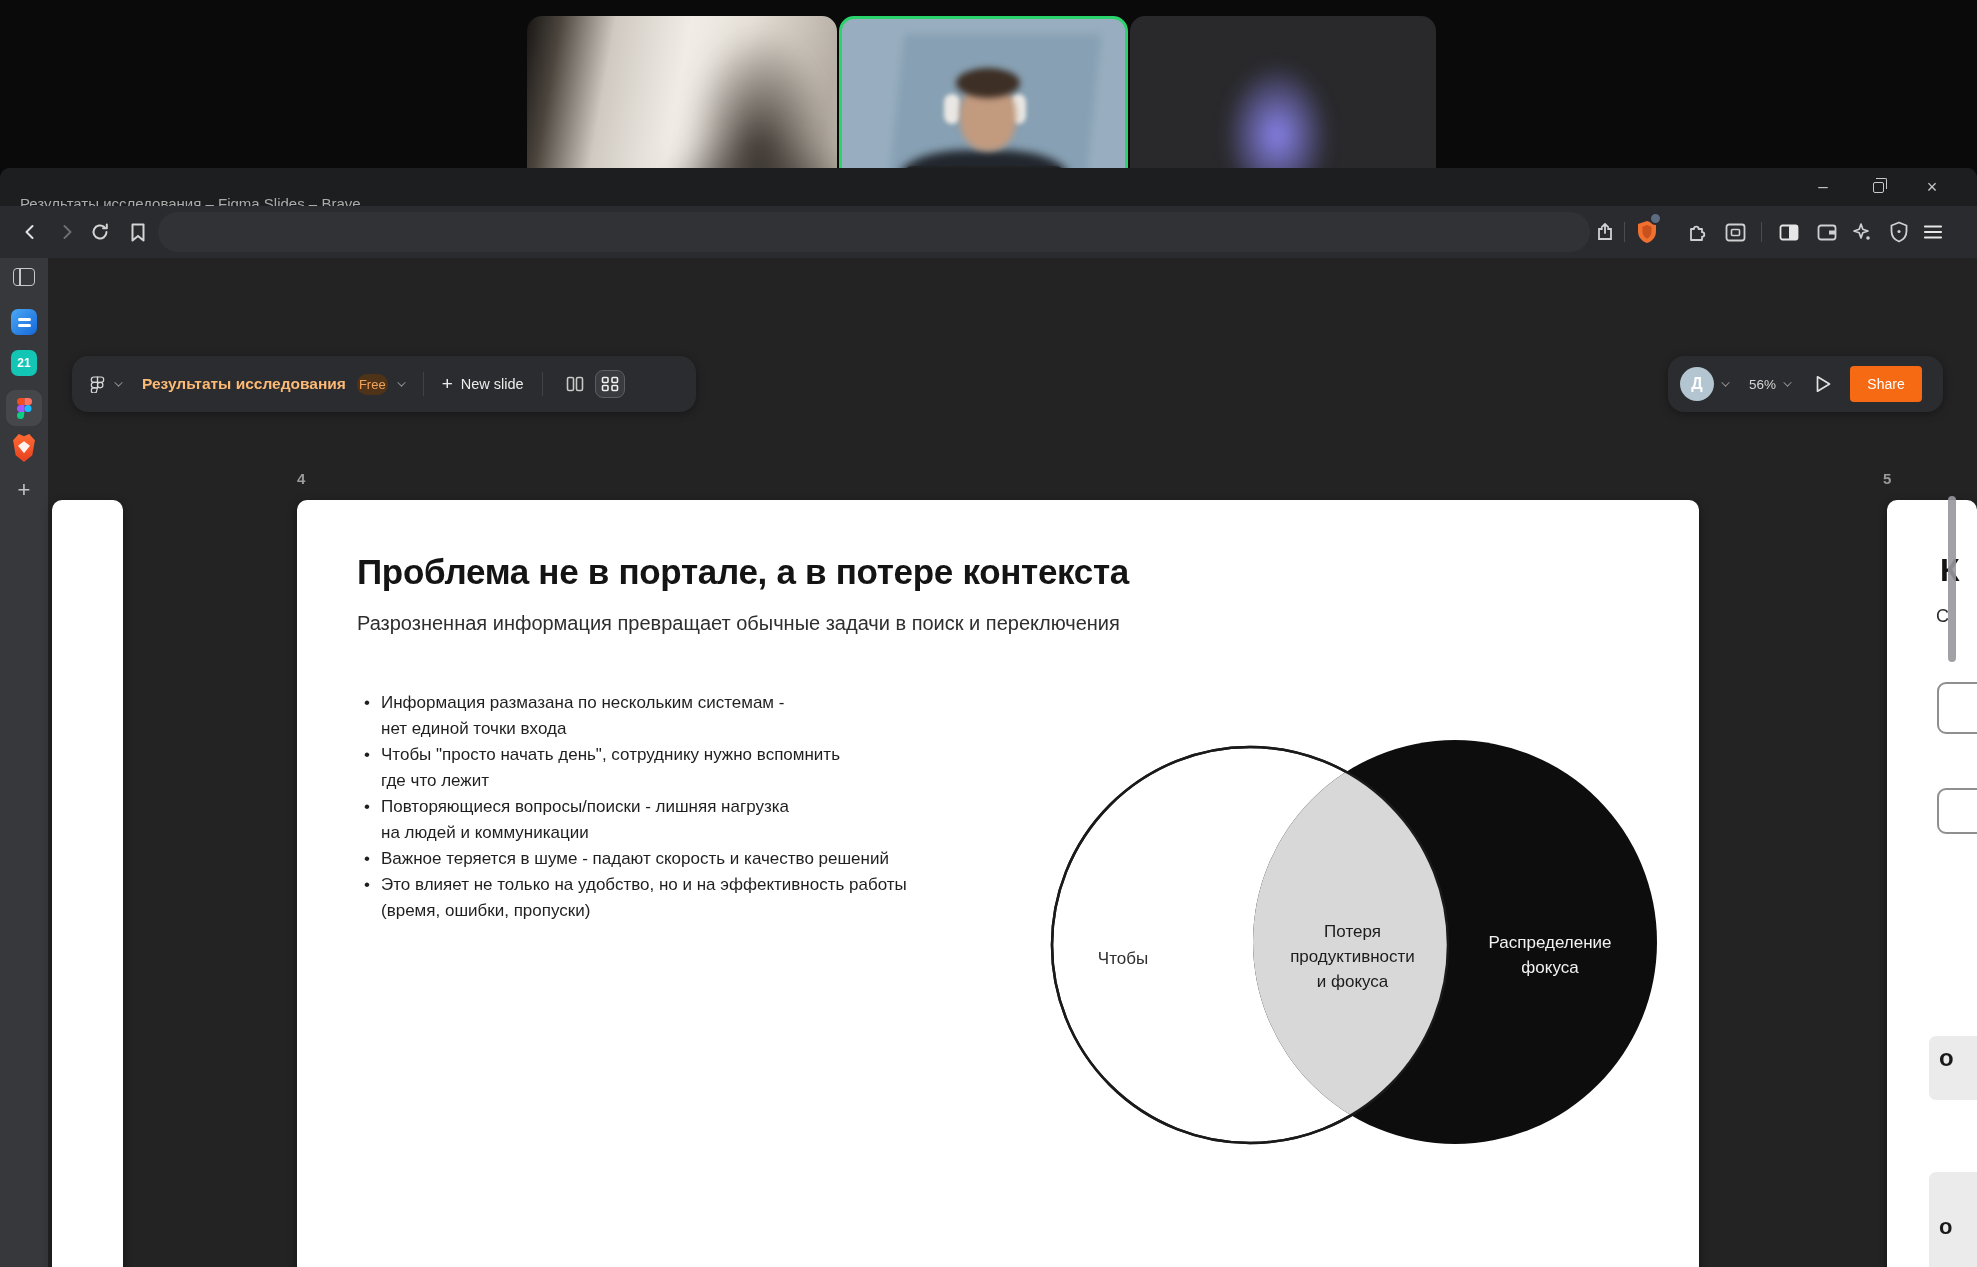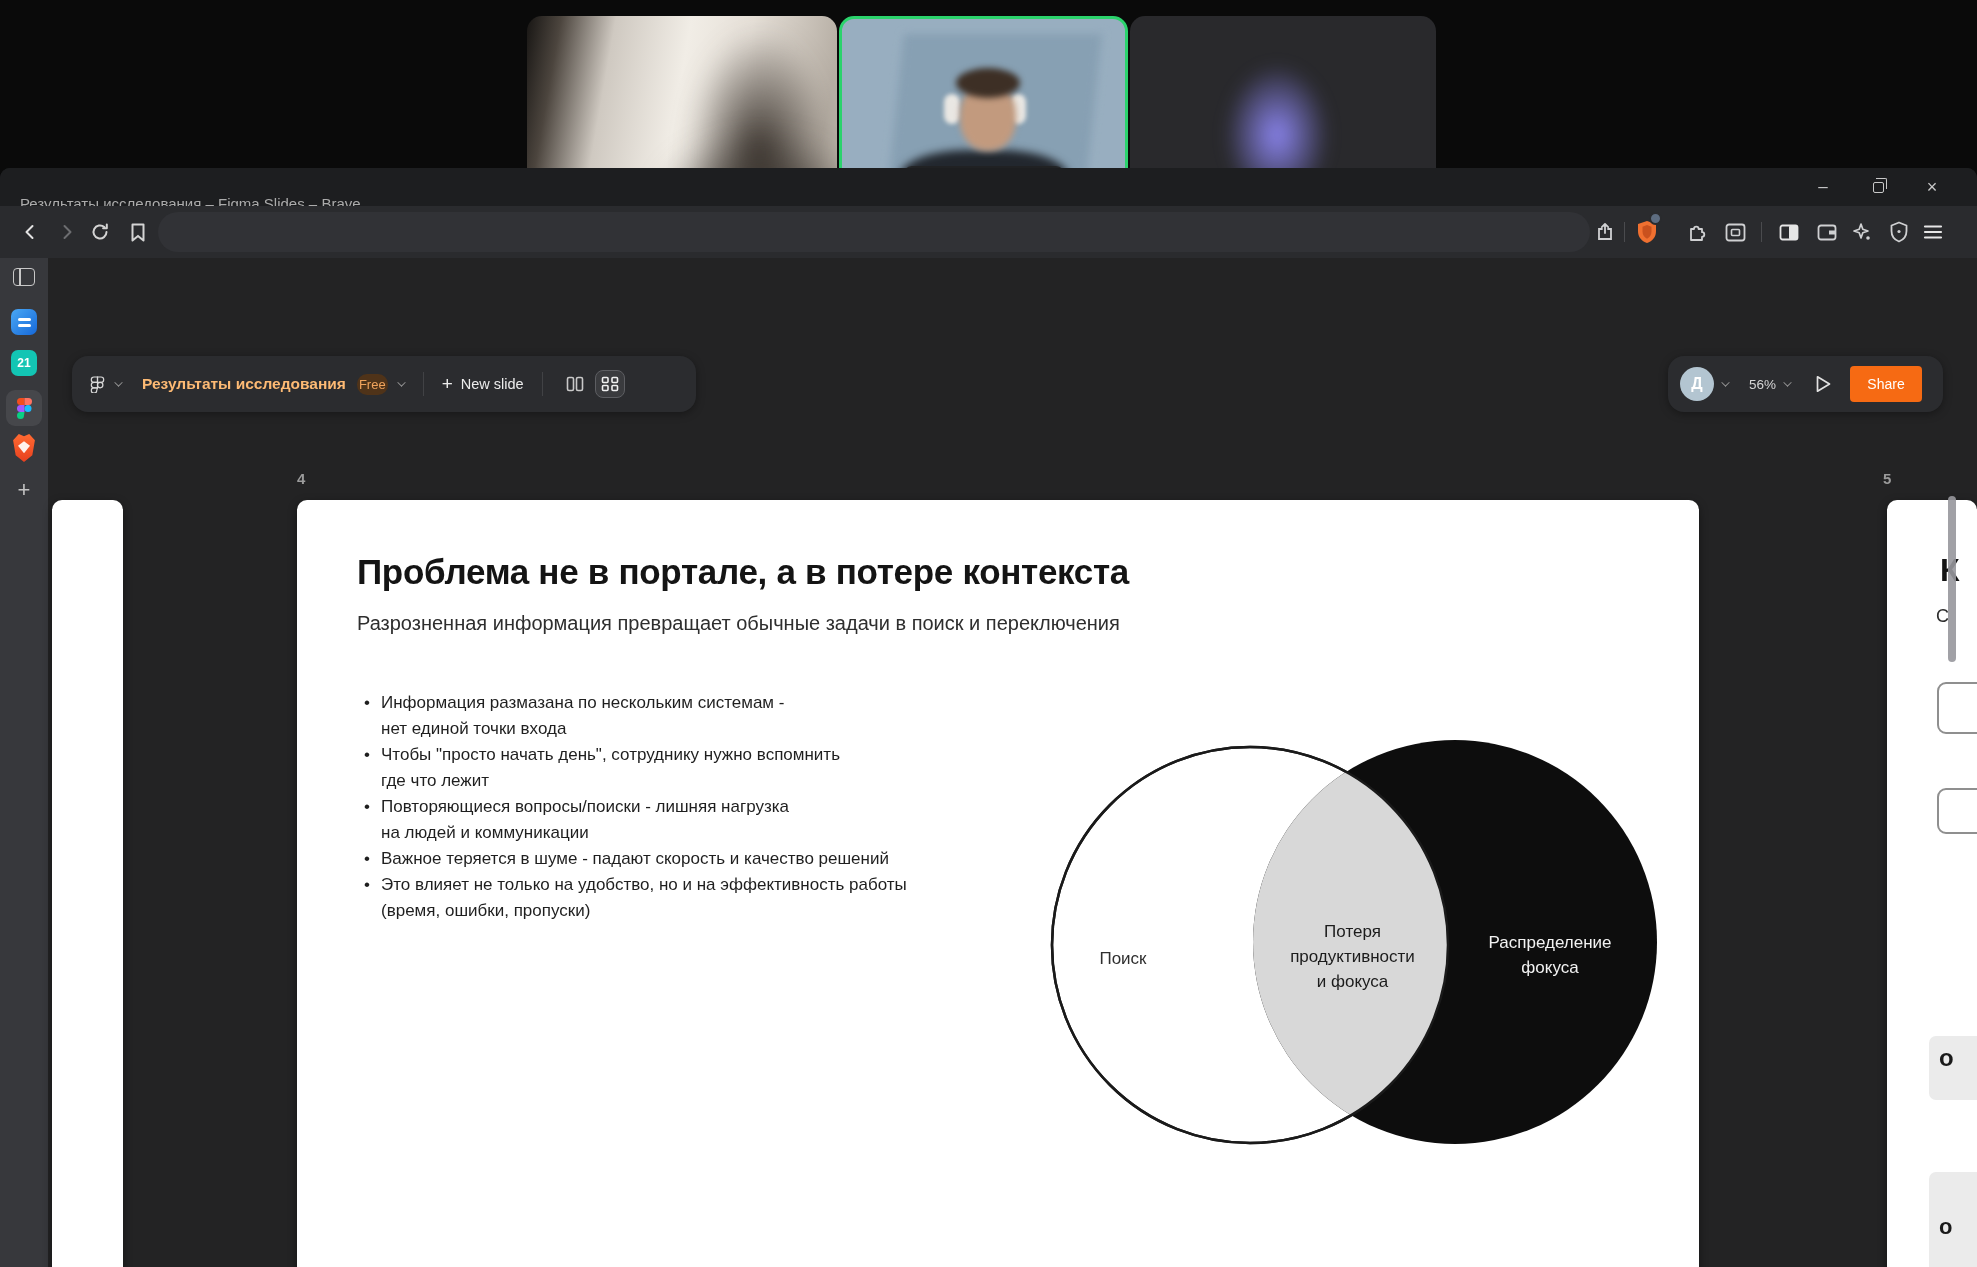--- a/index.html
+++ b/index.html
@@ -327,21 +327,21 @@
                   <circle cx="210" cy="223" r="198"></circle>
                 </clipPath>
               </defs>
             <circle cx="210" cy="223" r="198" fill="#ffffff" stroke="#1a1a1a" stroke-width="2.5"></circle>
             <circle cx="415" cy="220" r="202" fill="#0d0d0d"></circle>
             <g clip-path="url(#clipA)">
                 <circle cx="415" cy="220" r="202" fill="#d8d8d8"></circle>
               </g>
             <circle cx="210" cy="223" r="198" fill="none" stroke="#1a1a1a" stroke-width="2.5"></circle>
           </svg>
-          <div class="venn-label vl-left">Поиск</div>
+          <div class="venn-label vl-left">Чтобы</div>
           <div class="venn-label vl-center preline">Потеря
 продуктивности
 и фокуса</div>
           <div class="venn-label vl-right preline">Распределение
 фокуса</div>
         </div>
       </div>
 
       <div class="slide slide5">
         <div class="s5-k">К</div>

